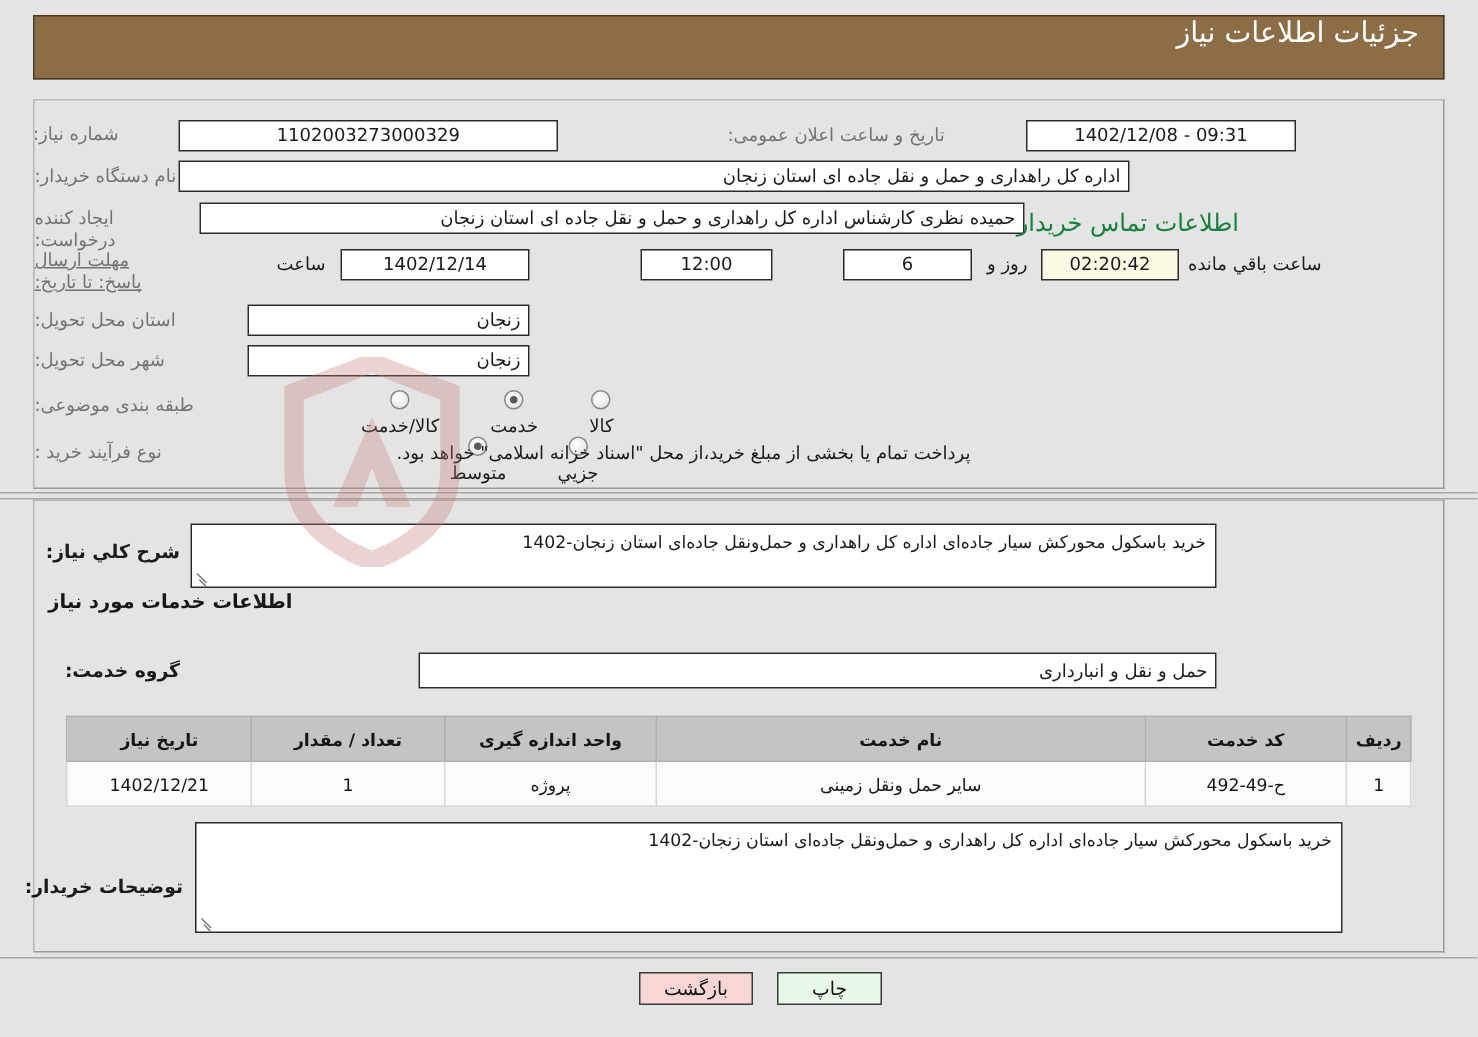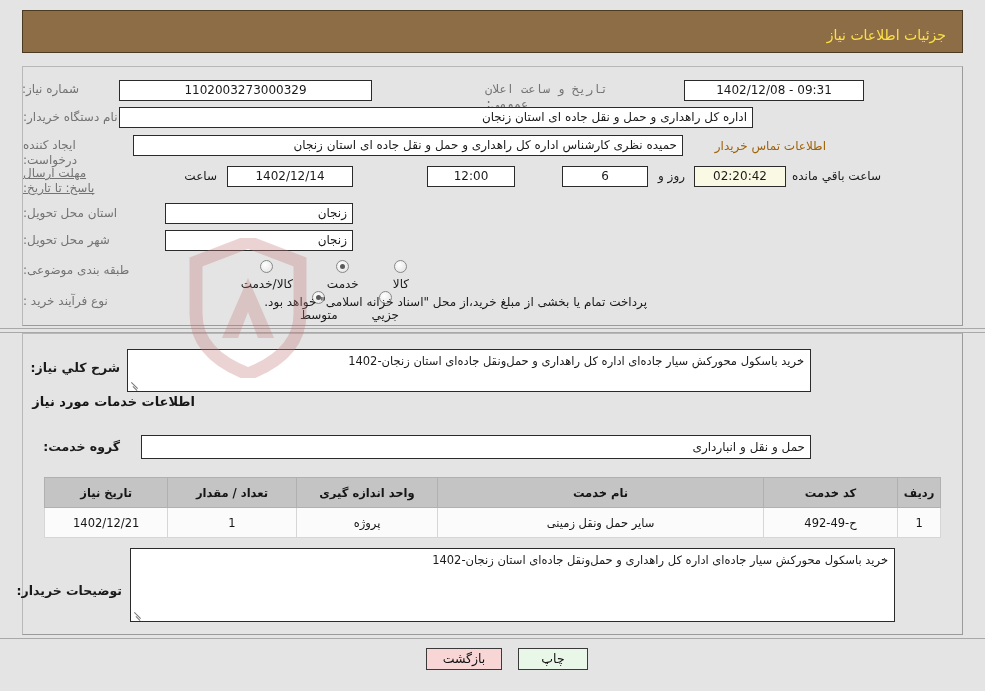--- a/index.html
+++ b/index.html
@@ -53,23 +53,23 @@
     width: 941px;
     height: 43px;
     background: #8c6d45;
     border: 1px solid #4b3a22;
     box-sizing: border-box;
     z-index: 2;
   }
   .topbar-title {
     position: absolute;
     right: 16px;
-    top: 16px;
-    color: #fde047;
-    font-size: 14px;
+    top: 0;
+    color: #ffffff;
+    font-size: 19px;
   }
 
   
   .panel {
     position: absolute;
     background: #e4e4e4;
     border: 1px solid #9a9a9a;
     border-top-color: #b8b8b8;
     border-left-color: #b8b8b8;
     box-sizing: border-box;
@@ -101,22 +101,22 @@
     font-size: 12px;
     padding: 0 5px;
     overflow: hidden;
     white-space: nowrap;
   }
   .fbox.center { text-align: center; }
   .fbox.right  { text-align: right; }
   .fbox.ivory  { background: #fafae4; }
 
   .linklike {
-    color: #a16207;
-    font-size: 12px;
+    color: #15803d;
+    font-size: 16px;
     cursor: pointer;
     white-space: nowrap;
   }
   .plaintext { font-size: 12px; white-space: nowrap; }
 
   
   .radio-group {
     display: flex;
     flex-direction: row;
     align-items: center;
@@ -262,21 +262,21 @@
   <div class="topbar-title">جزئیات اطلاعات نیاز</div>
 </div>
 
 <div class="panel" id="panel-top"></div>
 
 <div class="frow" style="right:877px; top:82px; z-index:4;">
   <div class="flabel" style="width:86px;">شماره نیاز:</div>
 </div>
 <div class="fbox center" style="position:absolute; right:613px; top:80px; width:253px; z-index:4;">1102003273000329</div>
 
-<div class="flabel" style="position:absolute; right:330px; top:83px; width:170px; z-index:4; text-align:left;font-family:Liberation Mono, monospace;">تاریخ و ساعت اعلان عمومی:</div>
+<div class="flabel" style="position:absolute; right:330px; top:83px; width:170px; z-index:4; text-align:left;">تاریخ و ساعت اعلان عمومی:</div>
 
 <div class="fbox center" style="position:absolute; left:684px; top:80px; width:180px; z-index:4;">09:31 - 1402/12/08</div>
 
 <div class="flabel" style="position:absolute; right:866px; top:110px; width:96px; z-index:4;">نام دستگاه خریدار:</div>
 <div class="fbox right" style="position:absolute; right:232px; top:107px; width:634px; z-index:4;">اداره کل راهداری و حمل و نقل جاده ای استان زنجان</div>
 
 <div class="flabel" style="position:absolute; right:852px; top:138px; width:110px; z-index:4;margin-left:40px;">ایجاد کننده درخواست:</div>
 <div class="fbox right" style="position:absolute; right:302px; top:135px; width:550px; z-index:4;">حمیده نظری کارشناس اداره کل راهداری و حمل و نقل جاده ای استان زنجان</div>
 <div class="linklike" style="position:absolute; right:159px; top:139px; z-index:4;">اطلاعات تماس خریدار</div>
 
@@ -331,21 +331,21 @@
 
 <div class="bold-label" style="position:absolute; right:865px; top:360px; z-index:4;">شرح کلي نیاز:</div>
 <div class="tarea" style="position:absolute; right:174px; top:349px; width:684px; height:43px; z-index:4;">
   <span>خرید باسکول محورکش سیار جاده‌ای اداره کل راهداری و حمل‌ونقل جاده‌ای استان زنجان-1402</span>
   <span class="grip"></span>
 </div>
 
 <div class="section-title" style="right:790px; top:394px; z-index:4;">اطلاعات خدمات مورد نیاز</div>
 
 <div class="bold-label" style="position:absolute; right:865px; top:439px; z-index:4;">گروه خدمت:</div>
-<div class="fbox right" style="position:absolute; right:174px; top:435px; width:670px; height:24px; line-height:22px; z-index:4;">حمل و نقل و انبارداری</div>
+<div class="fbox right" style="position:absolute; right:174px; top:435px; width:532px; height:24px; line-height:22px; z-index:4;">حمل و نقل و انبارداری</div>
 
 <table id="items-table">
   <thead>
     <tr>
       <th style="width:40px;">ردیف</th>
       <th style="width:134px;">کد خدمت</th>
       <th style="width:331px;">نام خدمت</th>
       <th style="width:142px;">واحد اندازه گیری</th>
       <th style="width:128px;">تعداد / مقدار</th>
       <th style="width:122px;">تاریخ نیاز</th>

